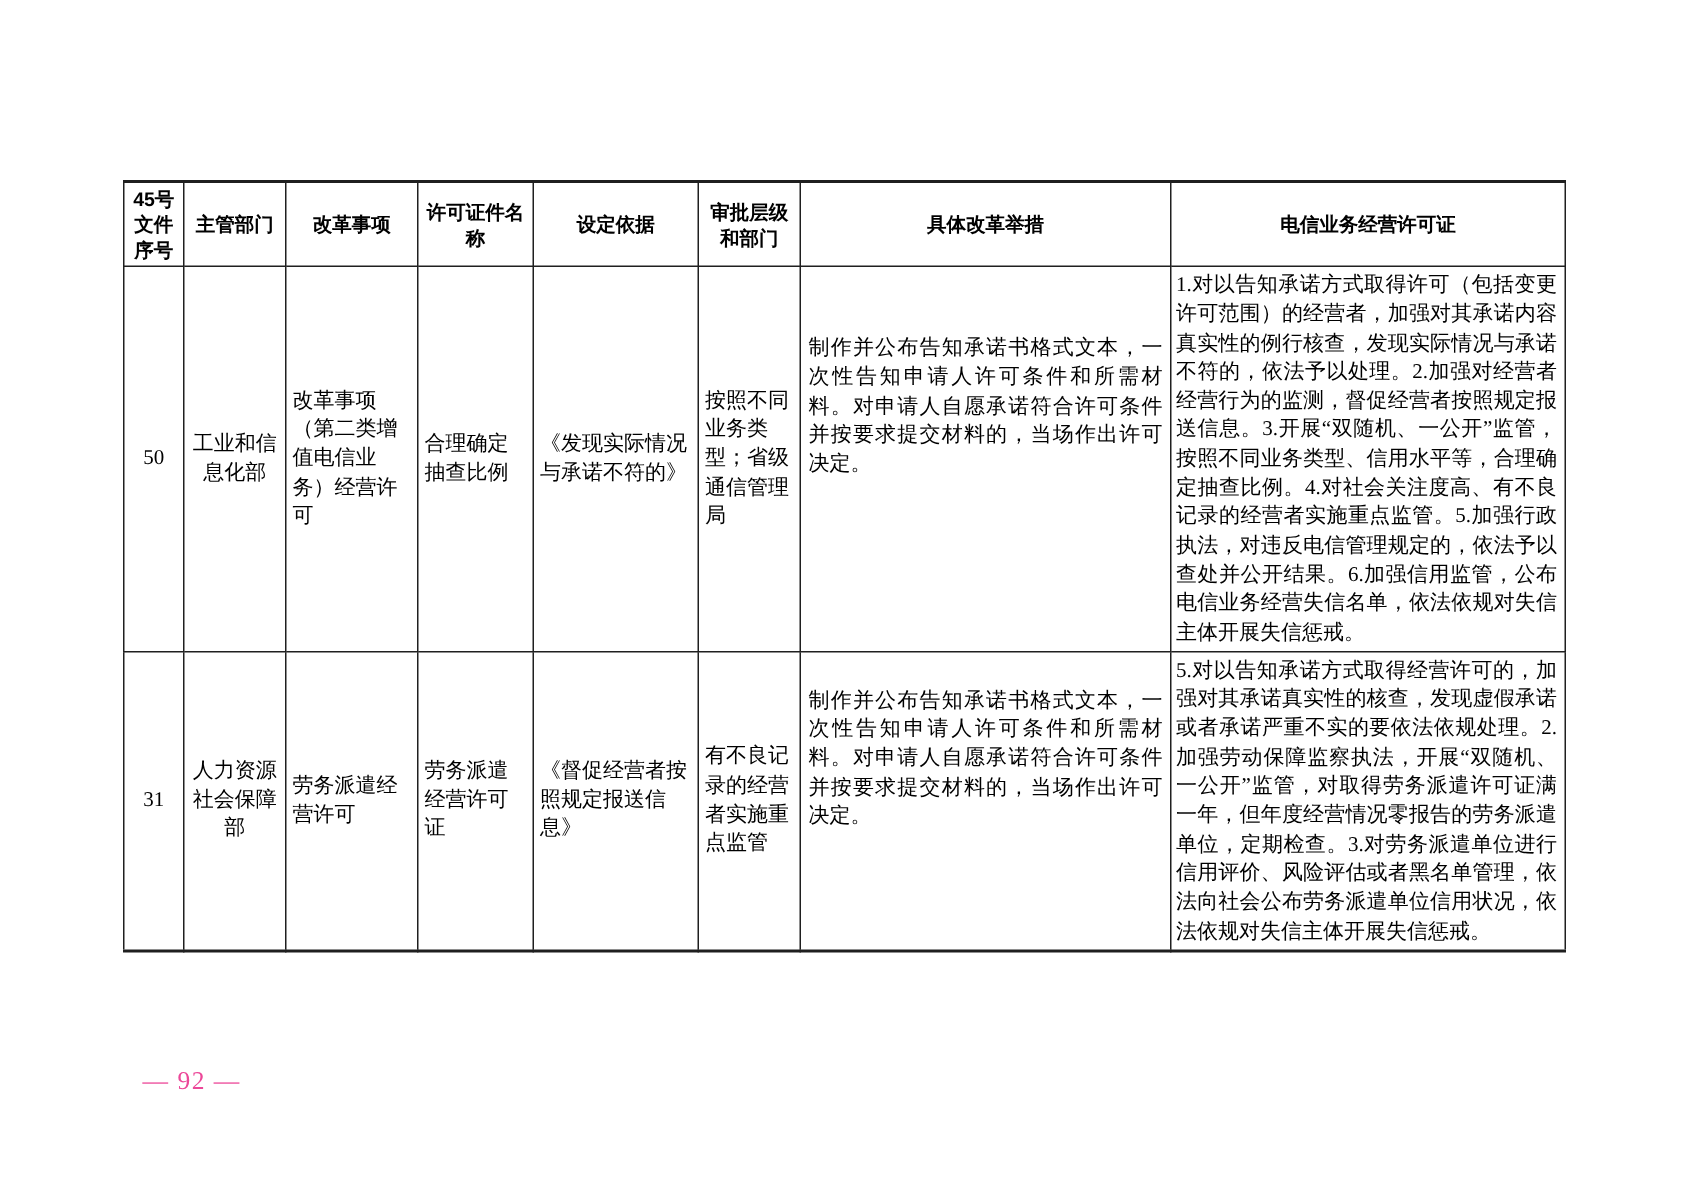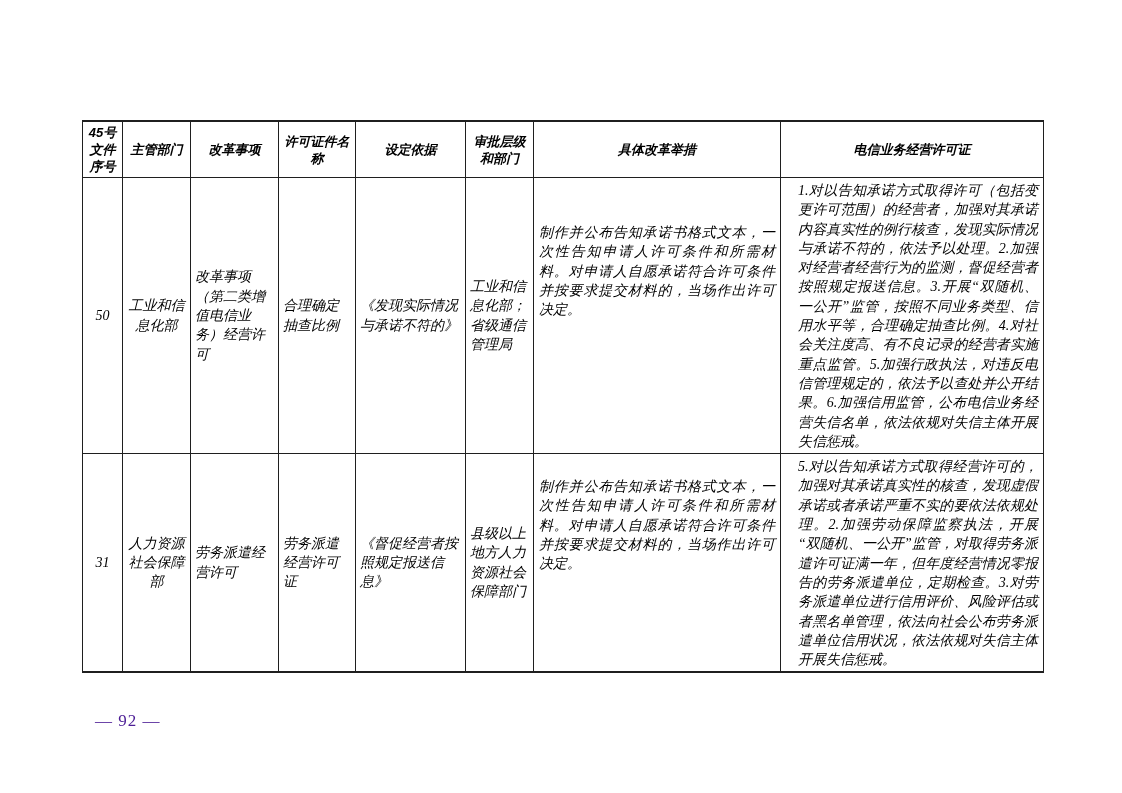--- a/index.html
+++ b/index.html
@@ -26,21 +26,20 @@
   }
   table.doc-table th,
   table.doc-table td {
     border: 1px solid #1f1f1f;
     box-sizing: border-box;
     overflow: hidden;
   }
   table.doc-table {
     border-top: 2px solid #1f1f1f;
     border-bottom: 2px solid #1f1f1f;
-    font-style: italic;
   }
   th.hdr {
     font-family: "Liberation Sans", "DejaVu Sans", sans-serif;
     font-weight: bold;
     font-size: 13px;
     line-height: 17px;
     text-align: center;
     vertical-align: middle;
     padding: 2px 2px;
     height: 53px;
@@ -58,29 +57,29 @@
   td.c-measures {
     vertical-align: top;
     text-align: justify;
     padding: 2px 5px;
   }
   tr.row-30 td.c-measures { padding-top: 45px; }
   tr.row-31 td.c-measures { padding-top: 23px; }
   td.c-supervision {
     vertical-align: top;
     text-align: justify;
-    padding: 3px 5px 2px 17px;
+    padding: 3px 5px 2px 3px;
   }
   .page-number {
     position: absolute;
     left: 95px;
     top: 711px;
     font-size: 17px;
     font-family: "Liberation Serif", "DejaVu Serif", serif;
-    color: #4c1d95;
+    color: #ec4899;
     letter-spacing: 1px;
     white-space: nowrap;
   }
 </style>
 </head>
 <body>
 
 <div class="page">
 
   <table class="doc-table">
@@ -106,31 +105,31 @@
         <th class="hdr">电信业务经营许可证</th>
       </tr>
     </thead>
     <tbody>
       <tr class="row-30">
         <td class="cell c-center">50</td>
         <td class="cell c-center">工业和信息化部</td>
         <td class="cell c-left">改革事项（第二类增值电信业务）经营许可</td>
         <td class="cell c-left">合理确定抽查比例</td>
         <td class="cell c-left">《发现实际情况与承诺不符的》</td>
-        <td class="cell c-left">工业和信息化部；省级通信管理局</td>
+        <td class="cell c-left">按照不同业务类型；省级通信管理局</td>
         <td class="cell c-measures">制作并公布告知承诺书格式文本，一次性告知申请人许可条件和所需材料。对申请人自愿承诺符合许可条件并按要求提交材料的，当场作出许可决定。</td>
         <td class="cell c-supervision">1.对以告知承诺方式取得许可（包括变更许可范围）的经营者，加强对其承诺内容真实性的例行核查，发现实际情况与承诺不符的，依法予以处理。2.加强对经营者经营行为的监测，督促经营者按照规定报送信息。3.开展“双随机、一公开”监管，按照不同业务类型、信用水平等，合理确定抽查比例。4.对社会关注度高、有不良记录的经营者实施重点监管。5.加强行政执法，对违反电信管理规定的，依法予以查处并公开结果。6.加强信用监管，公布电信业务经营失信名单，依法依规对失信主体开展失信惩戒。</td>
       </tr>
       <tr class="row-31">
         <td class="cell c-center">31</td>
         <td class="cell c-center">人力资源社会保障部</td>
         <td class="cell c-left">劳务派遣经营许可</td>
         <td class="cell c-left">劳务派遣经营许可证</td>
         <td class="cell c-left">《督促经营者按照规定报送信息》</td>
-        <td class="cell c-left">县级以上地方人力资源社会保障部门</td>
+        <td class="cell c-left">有不良记录的经营者实施重点监管</td>
         <td class="cell c-measures">制作并公布告知承诺书格式文本，一次性告知申请人许可条件和所需材料。对申请人自愿承诺符合许可条件并按要求提交材料的，当场作出许可决定。</td>
         <td class="cell c-supervision">5.对以告知承诺方式取得经营许可的，加强对其承诺真实性的核查，发现虚假承诺或者承诺严重不实的要依法依规处理。2.加强劳动保障监察执法，开展“双随机、一公开”监管，对取得劳务派遣许可证满一年，但年度经营情况零报告的劳务派遣单位，定期检查。3.对劳务派遣单位进行信用评价、风险评估或者黑名单管理，依法向社会公布劳务派遣单位信用状况，依法依规对失信主体开展失信惩戒。</td>
       </tr>
     </tbody>
   </table>
 
   <div class="page-number">— 92 —</div>
 
 </div>
 

